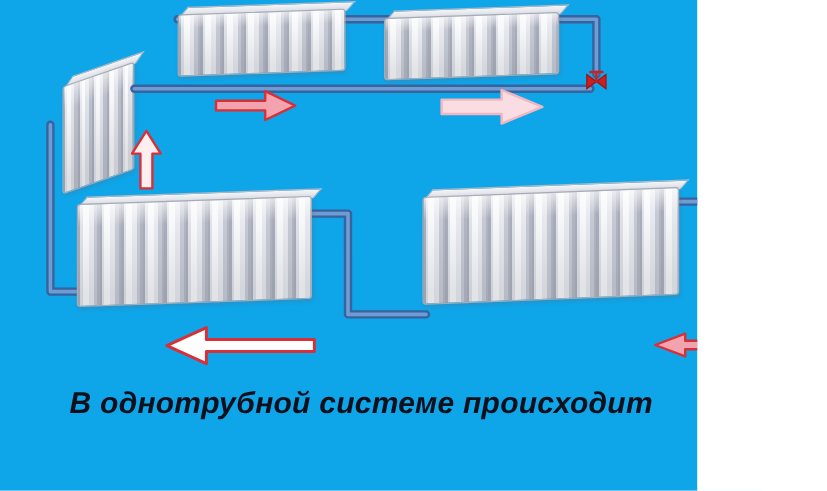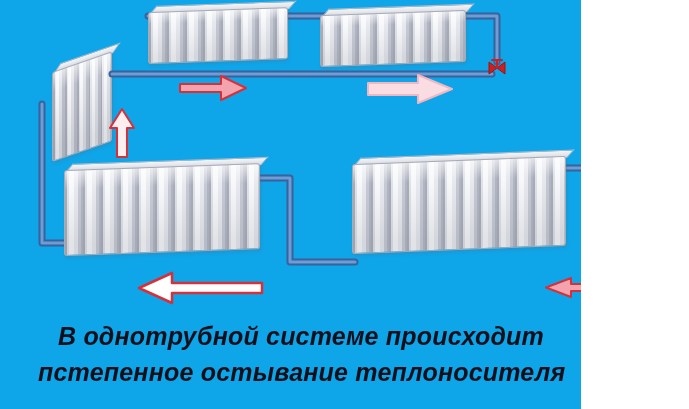--- a/index.html
+++ b/index.html
@@ -135,16 +135,15 @@
 
     <path class="arrow arrow-hot" d="M180,84 H221 V76 L246,88 L221,100 V92 H180 Z"></path>
     <path class="arrow arrow-pale" d="M368,83 H418 V75 L452,89 L418,103 V95 H368 Z"></path>
     <path class="arrow arrow-up" d="M117,157 V128 H110 L122,109 L134,128 H127 V157 Z"></path>
     <path class="arrow arrow-return-big" d="M262,283 H172 V273 L139,288 L172,303 V293 H262 Z"></path>
     <path class="arrow arrow-return-small" d="M632,284 H571 V278 L546,287.5 L571,297 V291 H632 Z"></path>
   </svg>
 
   <div class="caption">
     <div class="l1">В однотрубной системе происходит</div>
-    <div class="l2">пстепенное остывание теплоносителя</div>
   </div>
 
 </div>
 
 </body></html>

